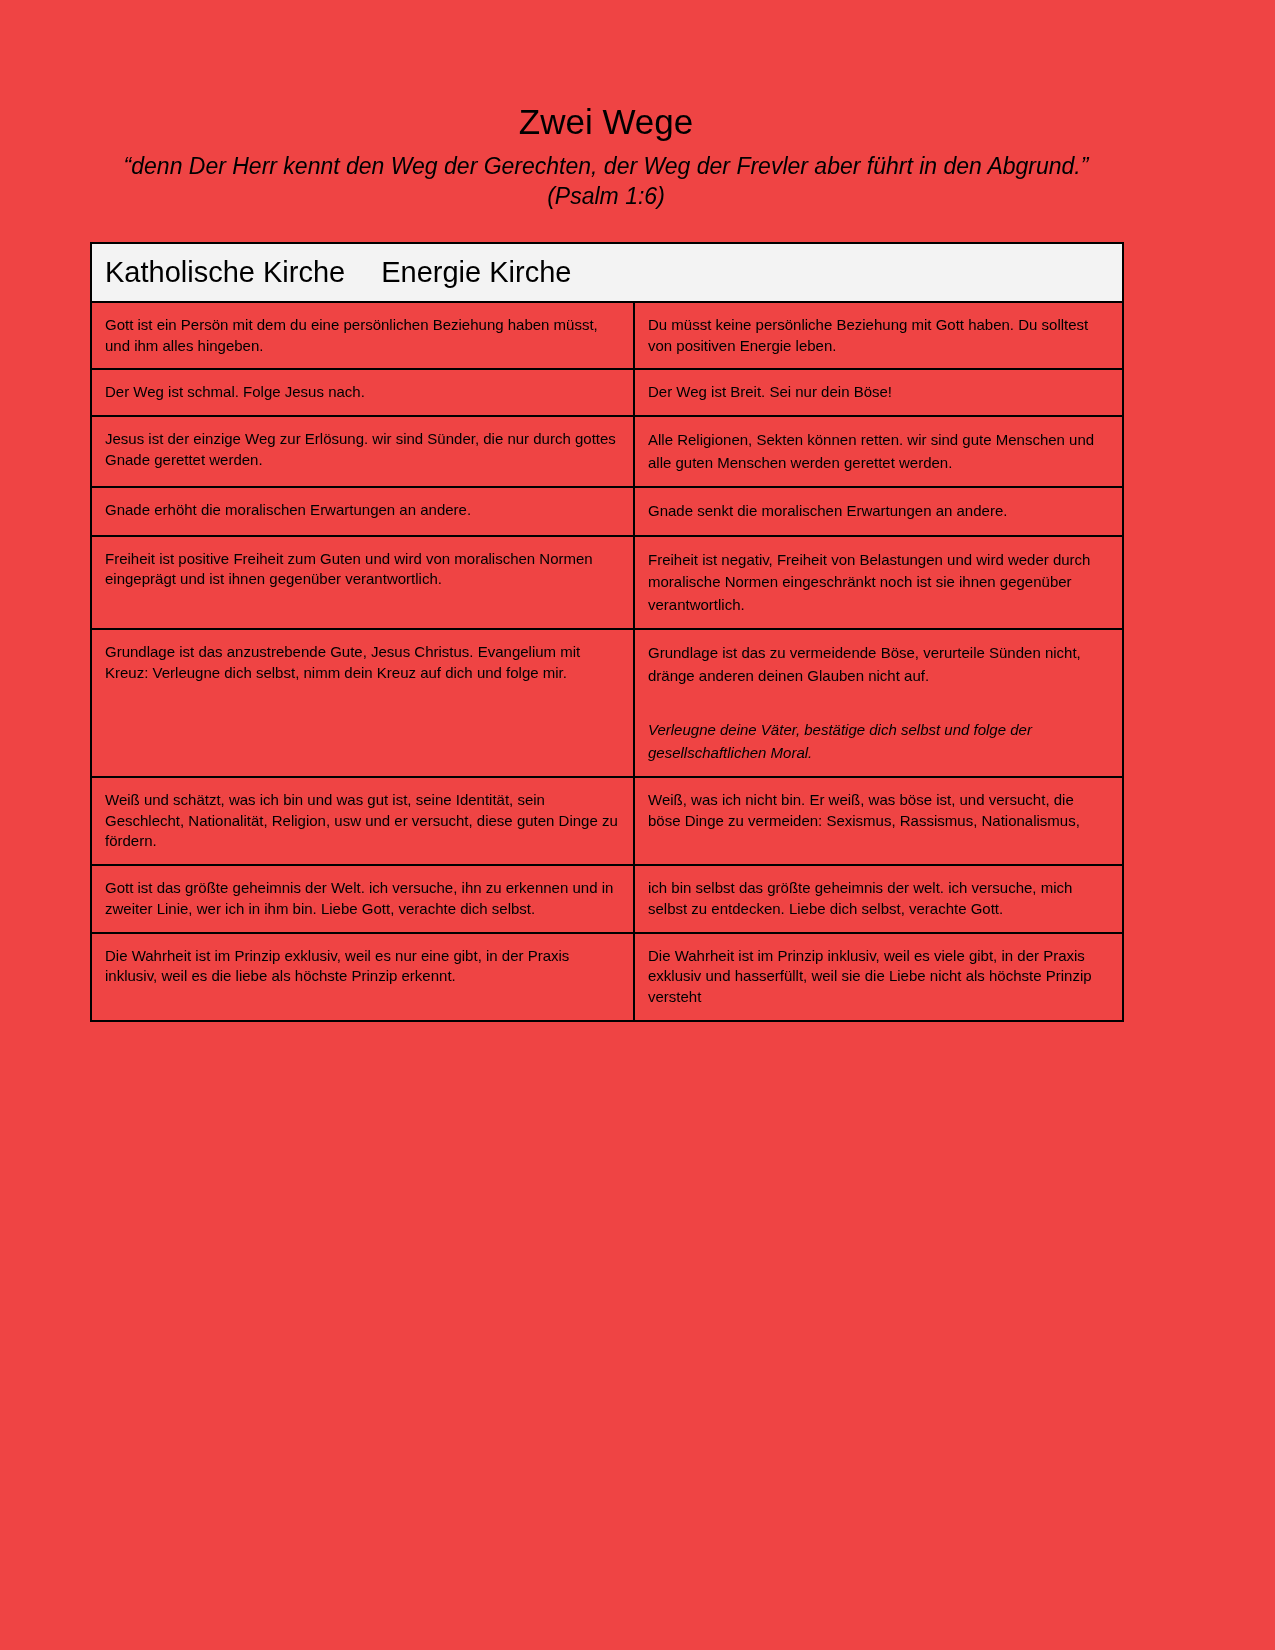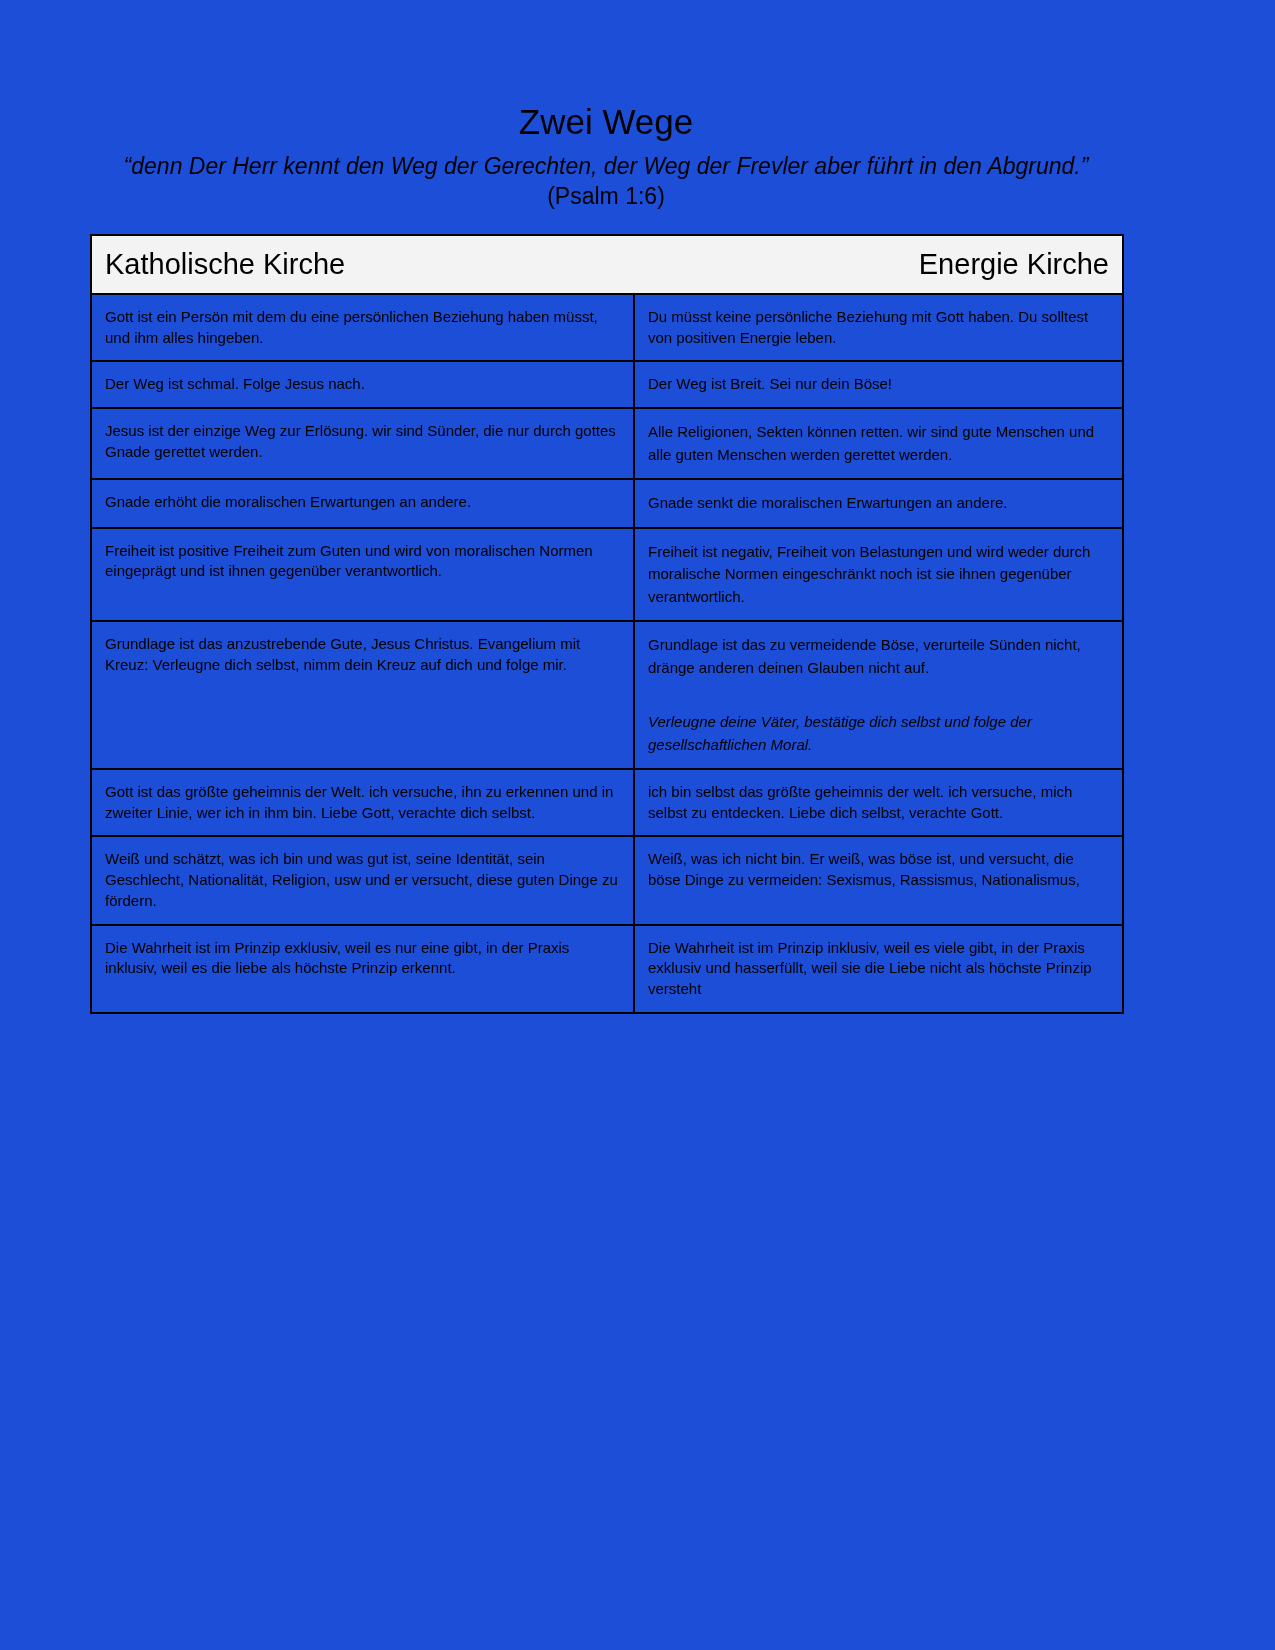--- a/index.html
+++ b/index.html
@@ -8,40 +8,41 @@
     width: 1275px;
     height: 1650px;
     font-family: "Liberation Sans", sans-serif;
     color: #000000;
     overflow: hidden;
   }
   .page {
     width: 1275px;
     height: 1650px;
     padding: 102px 153px 40px 90px;
-    background: #1d4ed8;
+    background: #ef4444;
   }
   .doc-title {
     text-align: center;
     font-size: 35px;
     font-weight: 400;
     line-height: 1.15;
     margin-bottom: 10px;
   }
   .doc-subtitle {
     text-align: center;
     font-size: 23px;
     font-style: italic;
     line-height: 1.3;
   }
   .doc-reference {
     text-align: center;
     font-size: 23px;
     line-height: 1.3;
-    margin-bottom: 22px;
+    margin-bottom: 30px;
+    font-style: italic;
   }
   table.comparison {
     width: 1032px;
     border-collapse: collapse;
     table-layout: fixed;
   }
   table.comparison col.left-col  { width: 543px; }
   table.comparison col.right-col { width: 489px; }
   table.comparison th,
   table.comparison td {
@@ -51,22 +52,22 @@
     padding: 12px 13px;
   }
   th.table-head {
     background: #f3f3f3;
     font-weight: 400;
     font-size: 29px;
     padding: 26px 13px;
   }
   .head-flex {
     display: flex;
-    justify-content: space-between;
     align-items: center;
+    gap: 36px;
   }
   td.cell {
     font-size: 15px;
     line-height: 1.38;
   }
   td.cell.small {
     font-size: 15px;
     line-height: 1.5;
   }
   .italic { }
@@ -115,26 +116,26 @@
       </tr>
       <tr>
         <td class="cell">Freiheit ist positive Freiheit zum Guten und wird von moralischen Normen eingeprägt und ist ihnen gegenüber verantwortlich.</td>
         <td class="cell small">Freiheit ist negativ, Freiheit von Belastungen und wird weder durch moralische Normen eingeschränkt noch ist sie ihnen gegenüber verantwortlich.</td>
       </tr>
       <tr>
         <td class="cell"><span>Grundlage ist das anzustrebende Gute, Jesus Christus. Evangelium mit Kreuz: </span><span class="italic">Verleugne dich selbst, nimm dein Kreuz auf dich und folge mir.</span></td>
         <td class="cell small"><span>Grundlage ist das zu vermeidende Böse, verurteile Sünden nicht, dränge anderen deinen Glauben nicht auf.</span><span class="block-italic">Verleugne deine Väter, bestätige dich selbst und folge der gesellschaftlichen Moral.</span></td>
       </tr>
       <tr>
+        <td class="cell">Weiß und schätzt, was ich bin und was gut ist, seine Identität, sein Geschlecht, Nationalität, Religion, usw und er versucht, diese guten Dinge zu fördern.</td>
+        <td class="cell">Weiß, was ich nicht bin. Er weiß, was böse ist, und versucht, die böse Dinge zu vermeiden: Sexismus, Rassismus, Nationalismus,</td>
+      </tr>
+      <tr>
         <td class="cell">Gott ist das größte geheimnis der Welt. ich versuche, ihn zu erkennen und in zweiter Linie, wer ich in ihm bin. Liebe Gott, verachte dich selbst.</td>
         <td class="cell">ich bin selbst das größte geheimnis der welt. ich versuche, mich selbst zu entdecken. Liebe dich selbst, verachte Gott.</td>
-      </tr>
-      <tr>
-        <td class="cell">Weiß und schätzt, was ich bin und was gut ist, seine Identität, sein Geschlecht, Nationalität, Religion, usw und er versucht, diese guten Dinge zu fördern.</td>
-        <td class="cell">Weiß, was ich nicht bin. Er weiß, was böse ist, und versucht, die böse Dinge zu vermeiden: Sexismus, Rassismus, Nationalismus,</td>
       </tr>
       <tr>
         <td class="cell">Die Wahrheit ist im Prinzip exklusiv, weil es nur eine gibt, in der Praxis inklusiv, weil es die liebe als höchste Prinzip erkennt.</td>
         <td class="cell">Die Wahrheit ist im Prinzip inklusiv, weil es viele gibt, in der Praxis exklusiv und hasserfüllt, weil sie die Liebe nicht als höchste Prinzip versteht</td>
       </tr>
     </tbody>
   </table>
 
 </div>
 

